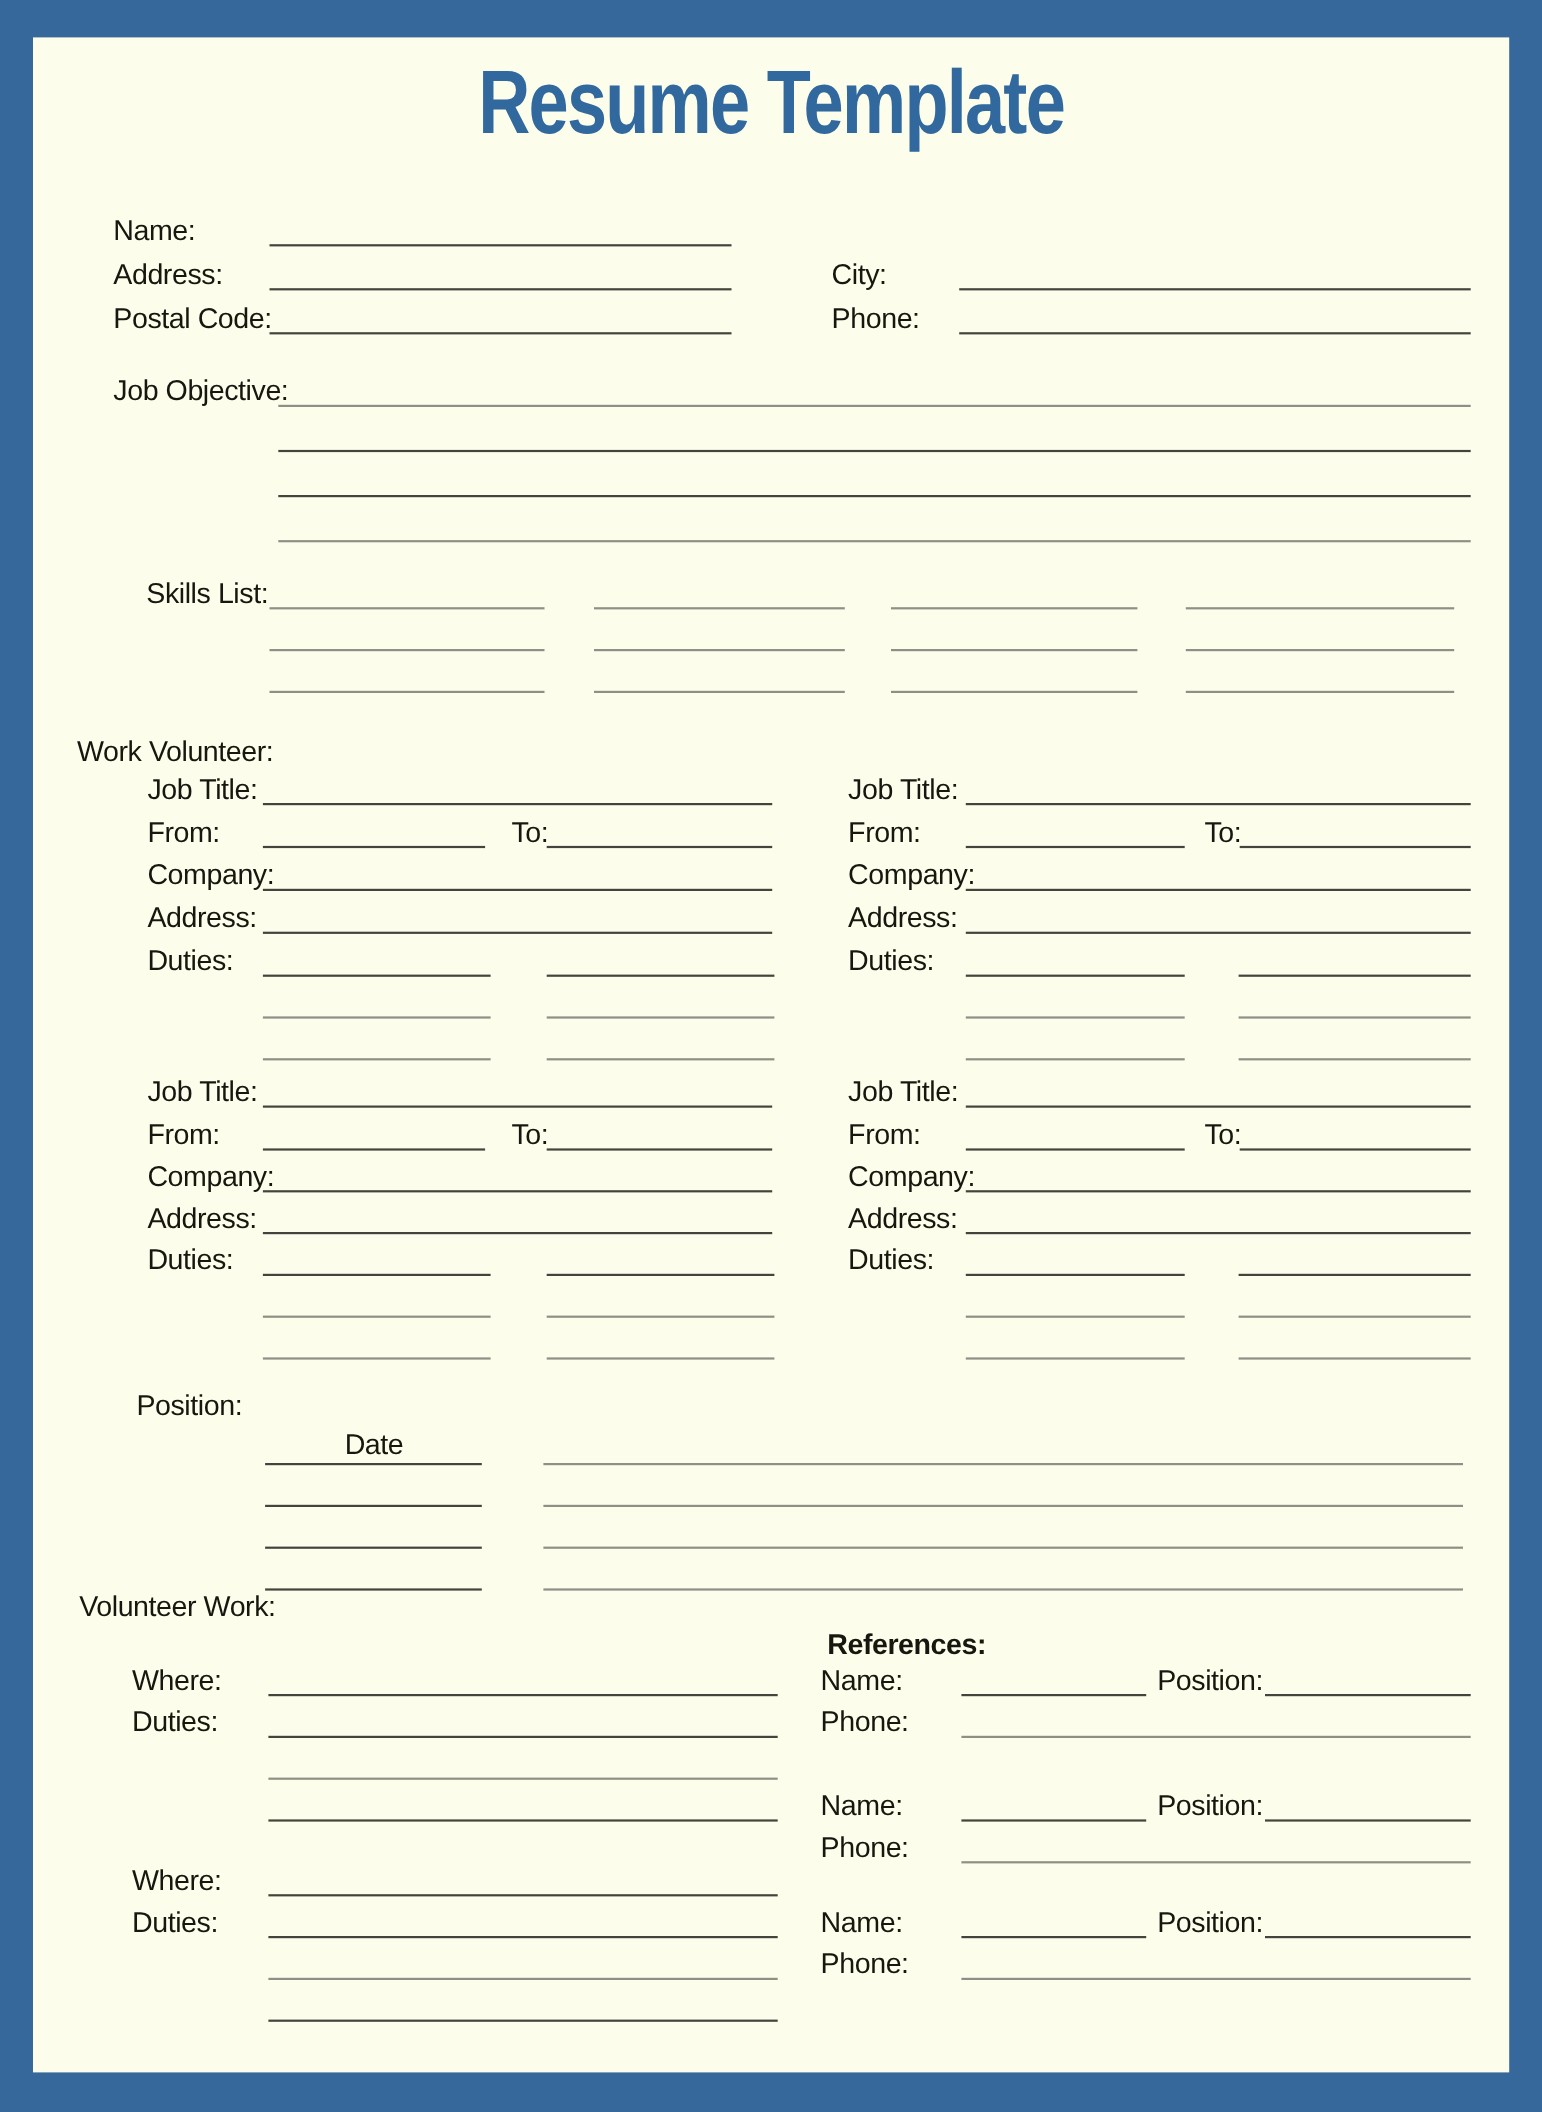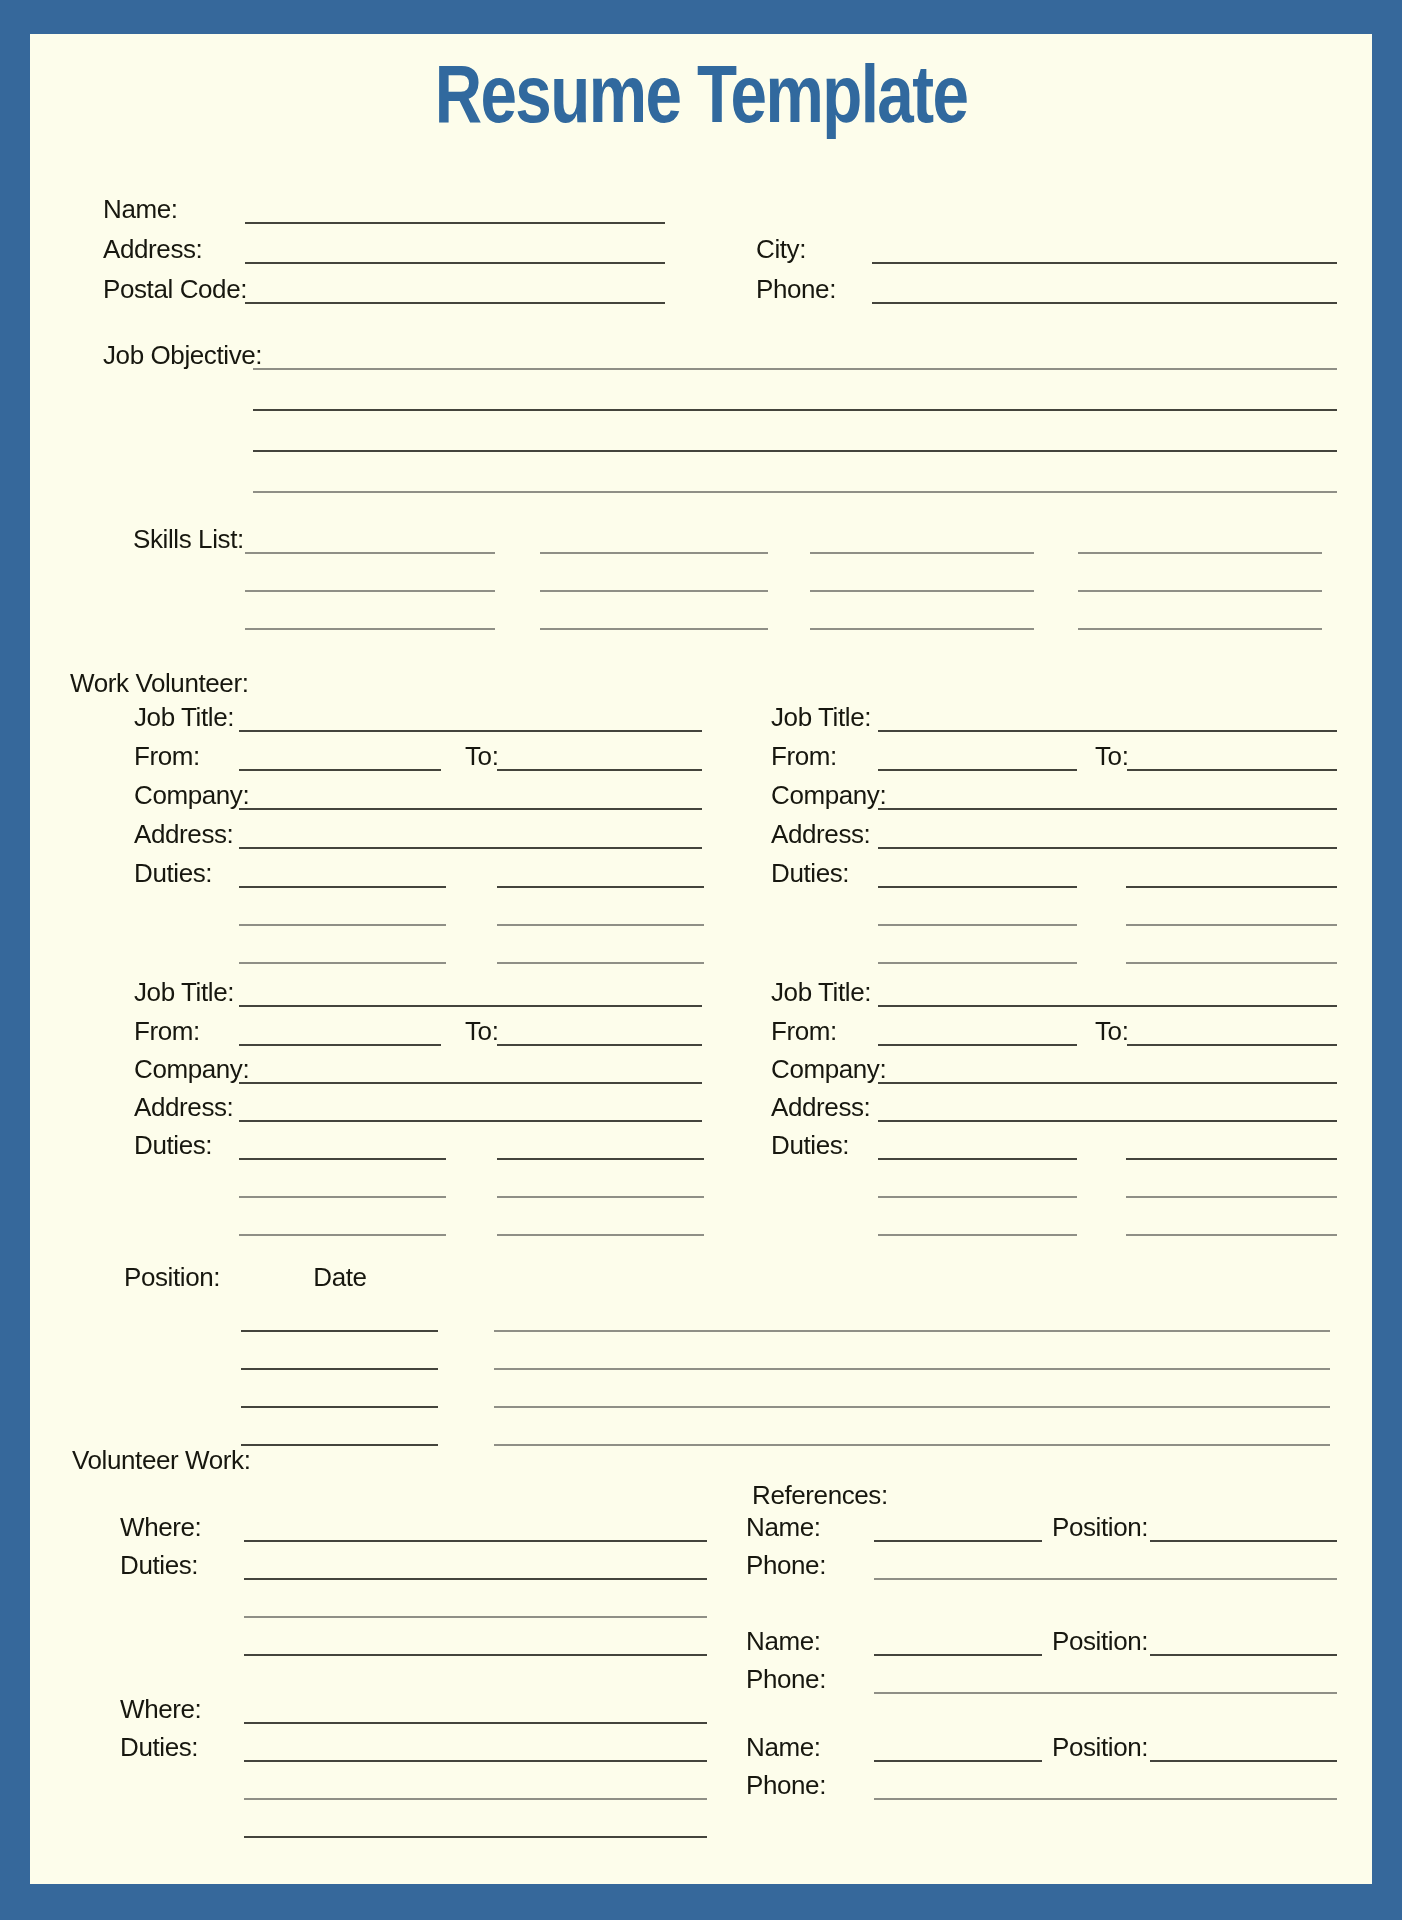--- a/index.html
+++ b/index.html
@@ -31,21 +31,21 @@
   .lb{
     position:absolute;
     height:30px;line-height:30px;
     font-size:26px;
     letter-spacing:-0.4px;
     color:#17170F;
     font-stretch:condensed;
     white-space:nowrap;
   }
   .ra{text-align:left;}
-  .ctr{text-align:center;}
+  .ctr{text-align:center;margin-top:36px;}
   .fl{position:absolute;height:0;border-bottom:2px solid #44443C;}
   .ld{border-bottom-color:var(--line-dark,#44443C);}
   .lg{border-bottom-color:var(--line-gray,#8F8F86);}
 </style>
 </head>
 <body>
 
 <div id="page" style="--border-blue: #36689B; --title-blue: #31699E; --paper: #FDFDEB; --line-dark: #44443C; --line-gray: #8F8F86;">
   <div id="panel"></div>
 
@@ -176,21 +176,21 @@
   <div class="fl ld" style="left:244px;top:1578px;width:463px;"></div>
   <div class="fl lg" style="left:244px;top:1616px;width:463px;"></div>
   <div class="fl ld" style="left:244px;top:1654px;width:463px;"></div>
   <div class="lb ra" style="left:120px;top:1694px;width:120px;">Where:</div>
   <div class="fl ld" style="left:244px;top:1722px;width:463px;"></div>
   <div class="lb ra" style="left:120px;top:1732px;width:120px;">Duties:</div>
   <div class="fl ld" style="left:244px;top:1760px;width:463px;"></div>
   <div class="fl lg" style="left:244px;top:1798px;width:463px;"></div>
   <div class="fl ld" style="left:244px;top:1836px;width:463px;"></div>
 
-  <div class="lb" style="left:752px;top:1480px;">References:</div>
+  <div class="lb" style="left:752px;top:1480px;font-weight:bold;">References:</div>
 
   <div class="lb ra" style="left:746px;top:1512px;width:120px;">Name:</div>
   <div class="fl ld" style="left:874px;top:1540px;width:168px;"></div>
   <div class="lb" style="left:1052px;top:1512px;">Position:</div>
   <div class="fl ld" style="left:1150px;top:1540px;width:187px;"></div>
   <div class="lb ra" style="left:746px;top:1550px;width:120px;">Phone:</div>
   <div class="fl lg" style="left:874px;top:1578px;width:463px;"></div>
 
   <div class="lb ra" style="left:746px;top:1626px;width:120px;">Name:</div>
   <div class="fl ld" style="left:874px;top:1654px;width:168px;"></div>

